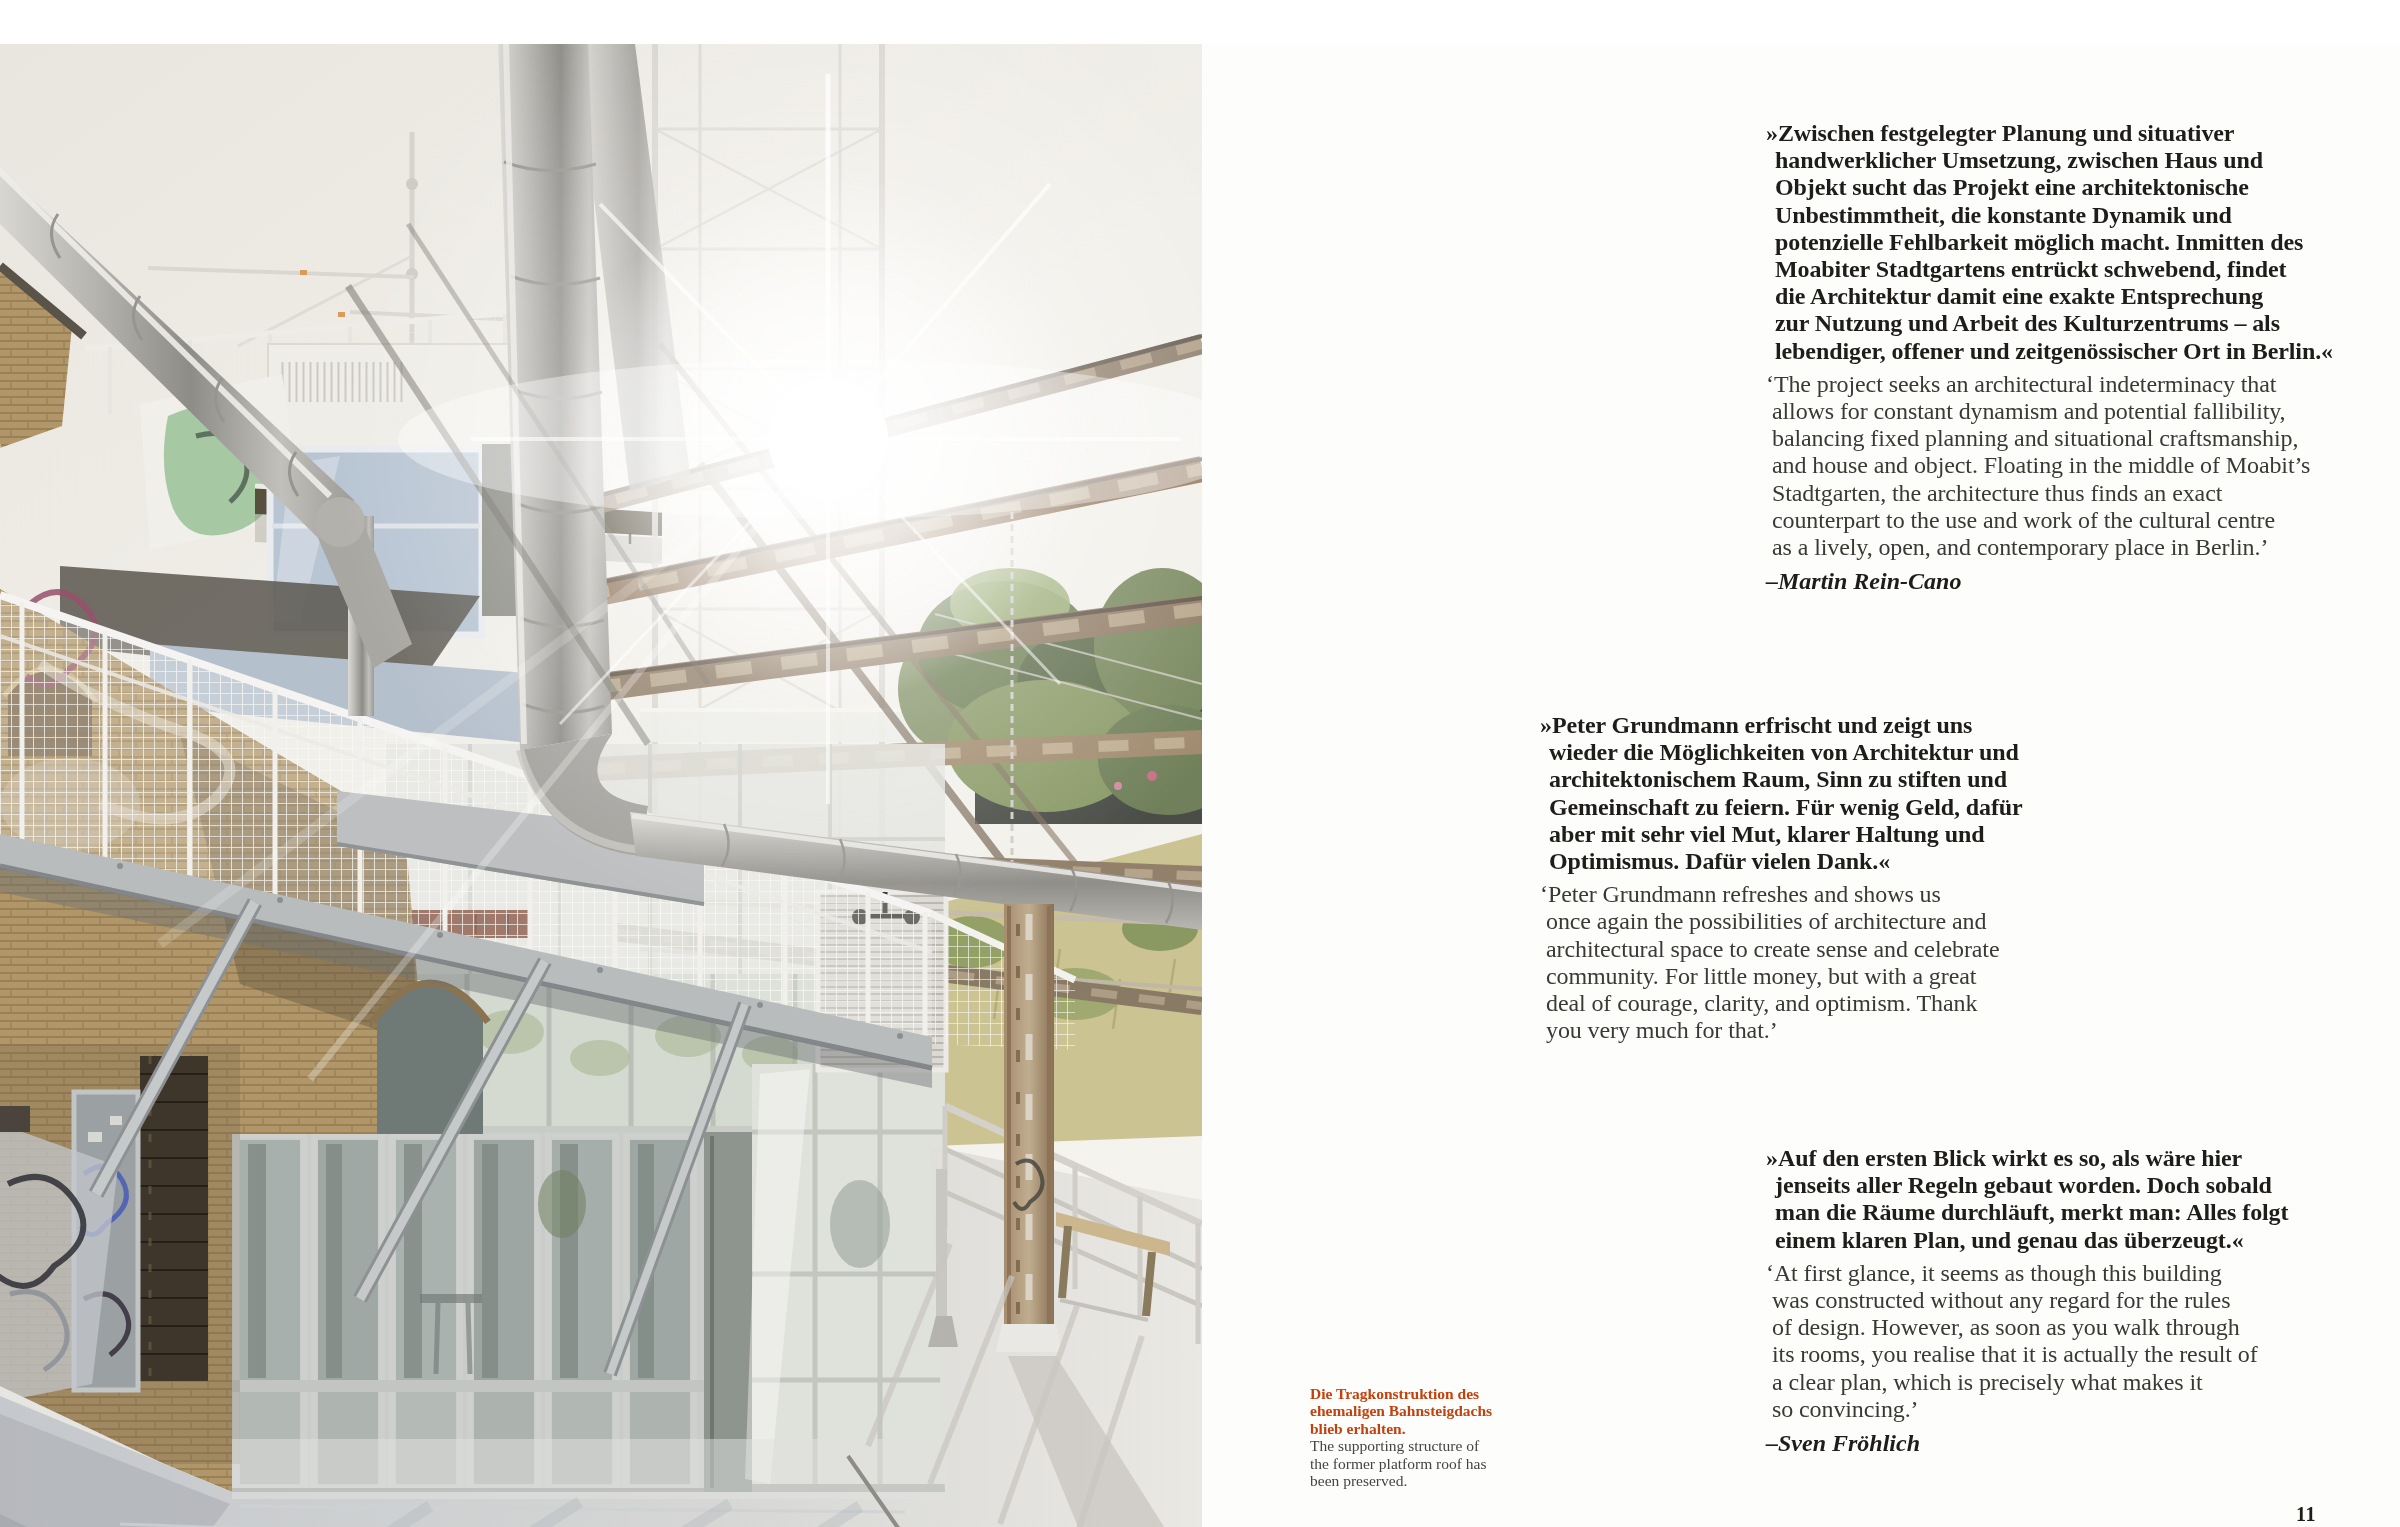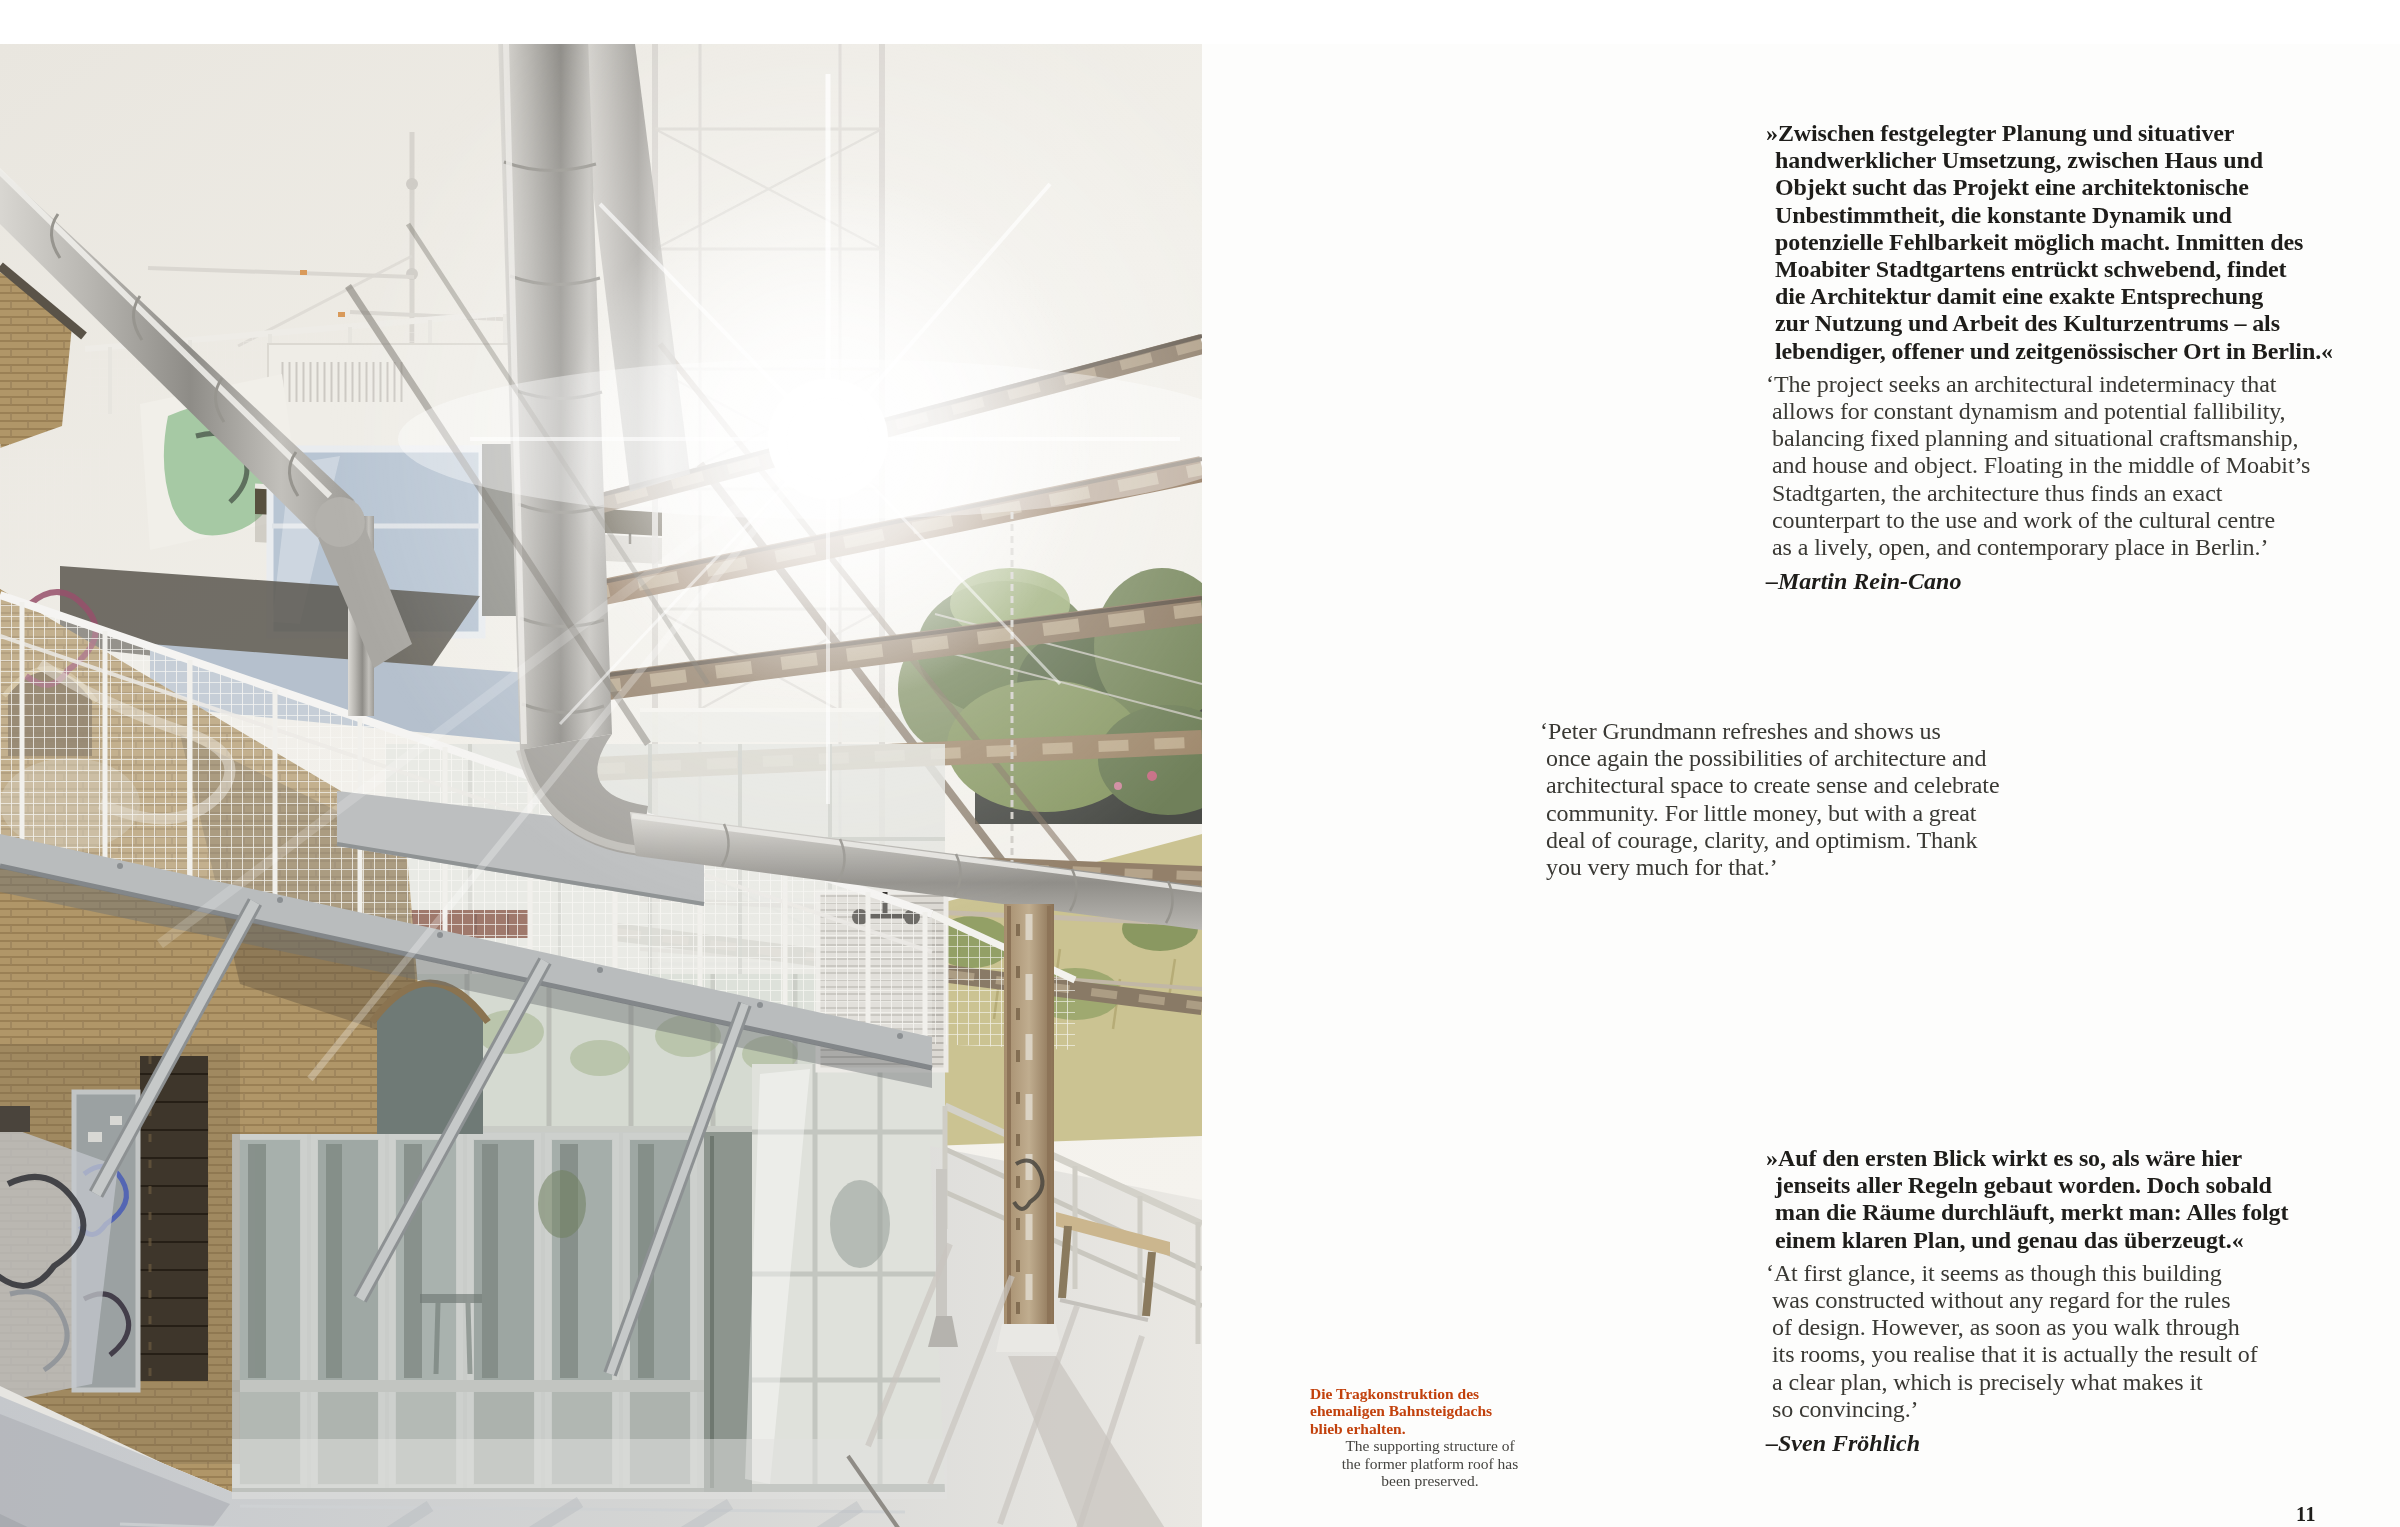--- a/index.html
+++ b/index.html
@@ -18,21 +18,21 @@
             color:#1e1d1a;white-space:pre-line;letter-spacing:-0.1px;}
   .quote-en{margin:6px 0 0 0;padding-left:6px;text-indent:-6px;
             font-weight:400;font-size:24px;line-height:27.2px;
             color:#3a3934;white-space:pre-line;letter-spacing:-0.1px;}
   .quote-attr{margin:7px 0 0 0;font-weight:700;font-style:italic;
               font-size:24px;line-height:27px;color:#1e1d1a;}
 
   .caption{position:absolute;left:1310px;top:1341px;width:240px;}
   .caption p{margin:0;white-space:pre-line;font-size:15.5px;line-height:17.4px;}
   .caption .cap-de{font-weight:700;color:#c2410c;}
-  .caption .cap-en{font-weight:400;color:#454440;text-align:center;}
+  .caption .cap-en{font-weight:400;color:#454440;}
 
   .pagenum{position:absolute;left:2296px;top:1459px;font-weight:700;
            font-size:20px;color:#1e1d1a;letter-spacing:0.5px;}
 </style>
 </head>
 <body>
 
 <div class="spread">
 
   <figure class="photo">
@@ -564,20 +564,26 @@
 allows for constant dynamism and potential fallibility,
 balancing fixed planning and situational craftsmanship,
 and house and object. Floating in the middle of Moabit’s
 Stadtgarten, the architecture thus finds an exact
 counterpart to the use and work of the cultural centre
 as a lively, open, and contemporary place in Berlin.’</p>
       <p class="quote-attr">–Martin Rein-Cano</p>
     </section>
 
     <section class="quote-block qb2">
+      <p class="quote-de">»Peter Grundmann erfrischt und zeigt uns
+wieder die Möglichkeiten von Architektur und
+architektonischem Raum, Sinn zu stiften und
+Gemeinschaft zu feiern. Für wenig Geld, dafür
+aber mit sehr viel Mut, klarer Haltung und
+Optimismus. Dafür vielen Dank.«</p>
       <p class="quote-en">‘Peter Grundmann refreshes and shows us
 once again the possibilities of architecture and
 architectural space to create sense and celebrate
 community. For little money, but with a great
 deal of courage, clarity, and optimism. Thank
 you very much for that.’</p>
     </section>
 
     <section class="quote-block qb3">
       <p class="quote-de">»Auf den ersten Blick wirkt es so, als wäre hier

